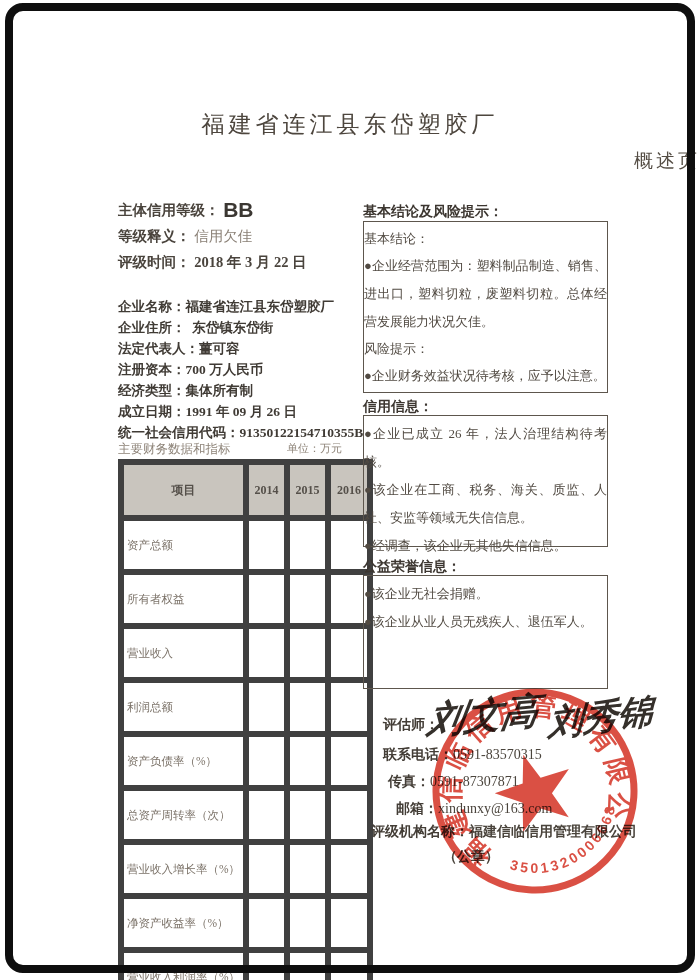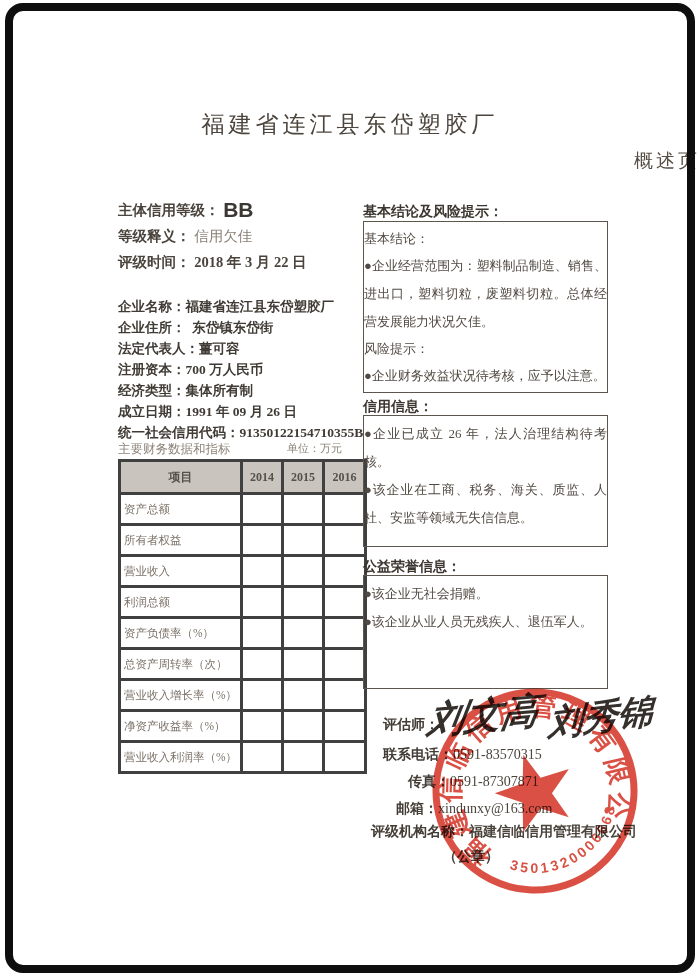--- a/index.html
+++ b/index.html
@@ -32,21 +32,21 @@
   .company{top:296px;left:118px;font-size:13.5px;font-weight:bold;color:#403b35;}
   .company .row{height:21px;line-height:21px;white-space:nowrap;}
   
   .fin-title{top:441px;left:118px;width:224px;font-size:12.5px;color:#8d8378;display:flex;justify-content:space-between;}
   .fin-unit{font-size:11px;}
   table.fin{
     top:459px;left:118px;position:absolute;border-collapse:collapse;
     font-size:11.5px;color:#7b7268;table-layout:fixed;
   }
   table.fin td,table.fin th{
-    border:3px solid #404040;height:20px;padding:4px 3px;
+    border:6px solid #404040;height:20px;padding:14px 3px;
     overflow:hidden;white-space:nowrap;margin-top:44px;
   }
   table.fin th{background:#c9c5be;color:#55504a;font-size:12px;height:22px;}
   td.lbl{text-align:left;}
   td.val{text-align:right;}
   
   .sec-title{font-size:14px;font-weight:bold;color:#3c3630;white-space:nowrap;}
   .sec-box{
     border:1px solid #5d564d;width:243px;padding:4px 0;
     font-size:13px;color:#514a42;
@@ -179,36 +179,37 @@
   <div class="sub">基本结论：</div>
   <div class="para">●企业经营范围为：塑料制品制造、销售、进出口，塑料切粒，废塑料切粒。总体经营发展能力状况欠佳。</div>
   <div class="sub">风险提示：</div>
   <div class="para">●企业财务效益状况待考核，应予以注意。</div>
 </div>
 
 <div class="abs sec-title" style="top:398px;left:363px;">信用信息：</div>
 <div class="abs sec-box" style="top:415px;left:363px;height:122px;">
   <div class="bullet">●企业已成立 26 年，法人治理结构待考核。</div>
   <div class="bullet">●该企业在工商、税务、海关、质监、人社、安监等领域无失信信息。</div>
+  <div class="bullet">●经调查，该企业无其他失信信息。</div>
 </div>
 
 <div class="abs sec-title" style="top:558px;left:363px;">公益荣誉信息：</div>
 <div class="abs sec-box" style="top:575px;left:363px;height:104px;">
   <div class="bullet">●该企业无社会捐赠。</div>
   <div class="bullet">●该企业从业人员无残疾人、退伍军人。</div>
 </div>
 
 <div class="abs f-label" style="top:716px;left:383px;">评估师：</div>
 <div class="abs signature sig1" style="top:691px;left:428px;">刘文高</div>
 <div class="abs signature sig2" style="top:694px;left:548px;">刘秀锦</div>
 
 <div class="abs f-line" style="top:746px;left:383px;">
   <b>联系电话：</b><span>0591-83570315</span>
 </div>
-<div class="abs f-line" style="top:773px;left:408px;">
+<div class="abs f-line" style="top:773px;left:388px;">
   <b>传真：</b><span>0591-87307871</span>
 </div>
 <div class="abs f-line" style="top:800px;left:388px;padding-left:8px;">
   <b>邮箱：</b><span>xindunxy@163.com</span>
 </div>
 <div class="abs f-line" style="top:823px;left:371px;font-weight:bold;">
   <b>评级机构名称：</b><span>福建信临信用管理有限公司</span>
 </div>
 <div class="abs f-line" style="top:848px;left:443px;font-weight:bold;">（公章）</div>
 

